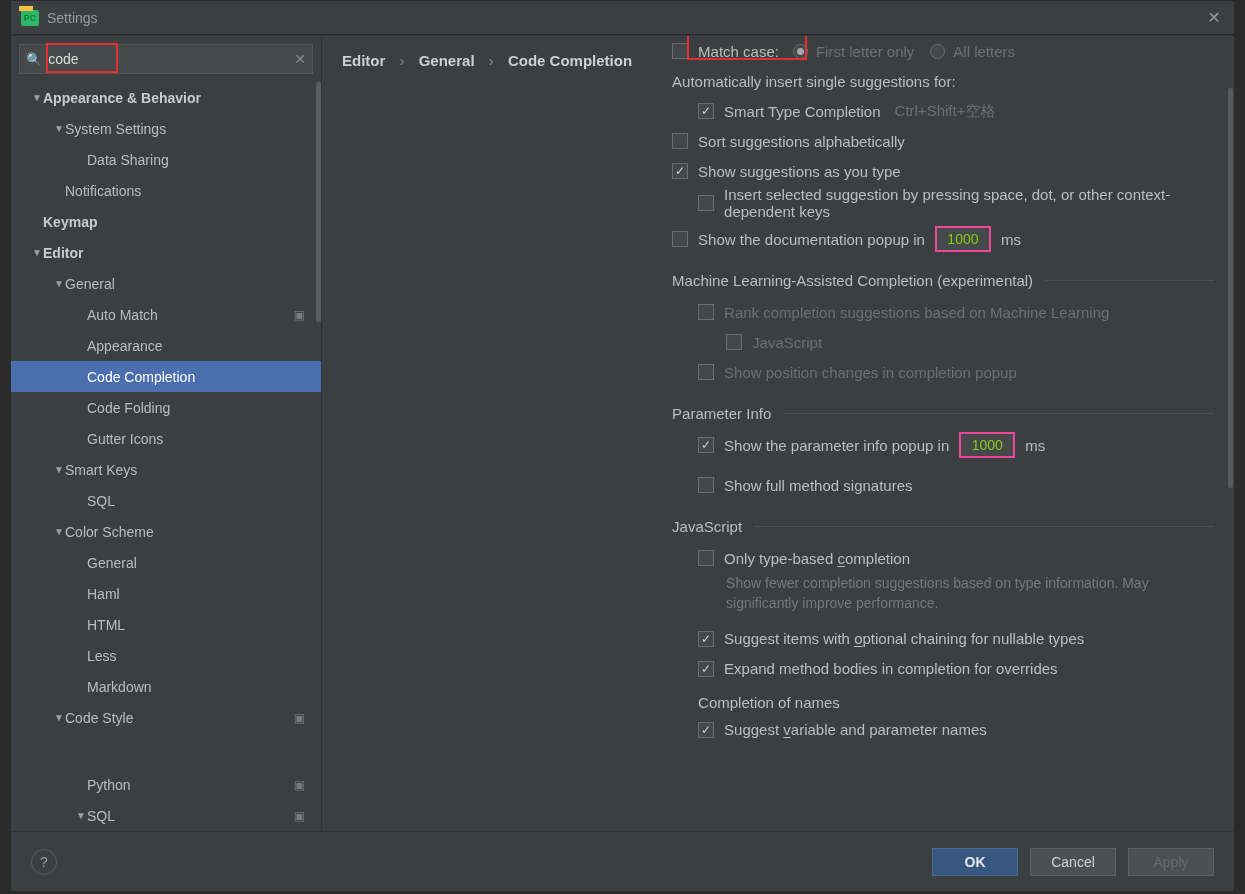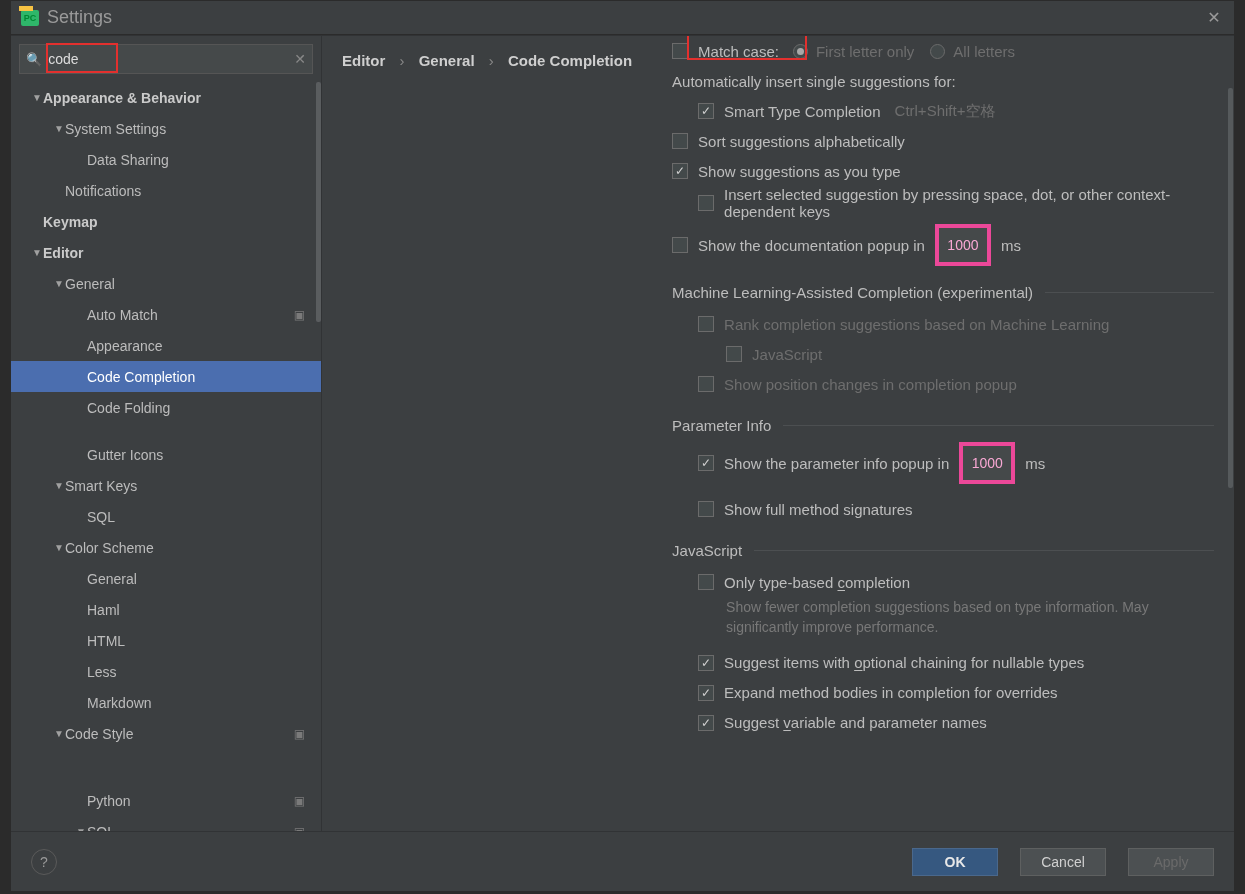--- a/index.html
+++ b/index.html
@@ -23,21 +23,21 @@
   }
   .titlebar {
     height: 34px;
     background: #3c3f41;
     border-bottom: 1px solid #2b2b2b;
     display: flex;
     align-items: center;
     padding: 0 10px;
   }
   .titlebar .app-icon { width:18px; height:18px; margin-right:8px; display:flex; align-items:center; justify-content:center;}
-  .titlebar .title { color:#9a9a9a; font-size:18px; flex:1; }
+  .titlebar .title { color:#9a9a9a; font-size:14px; flex:1; }
   .titlebar .close { color:#9a9a9a; font-size:16px; cursor:pointer; width:20px; text-align:center;}
   .body {
     flex:1;
     display:flex;
     overflow:hidden;
     border-top:1px solid #313335;
   }
   .sidebar {
     width: 311px;
     background:#3c3f41;
@@ -168,24 +168,24 @@
     flex-shrink:0;
   }
   .radio.sel::after{
     content:"";
     width:7px;height:7px;border-radius:50%;
     background:#a8a8a8;
   }
   .muted { color:#6e6e6e; }
   .numfield {
     background:#45494a;
-    border:4px solid #ec4899;
-    height:42px;
+    border:2px solid #ec4899;
+    height:26px;
     width:56px;
-    color:#f9a8d4;
+    color:#84cc16;
     text-align:center;
     font-size:14px;
     outline:none;
   }
   .section-divider {
     display:flex;
     align-items:center;
     margin:18px 0 8px 0;
     color:#bdbdbd;
     font-size:15px;
@@ -233,21 +233,21 @@
     width:26px;height:26px;border-radius:50%;
     border:1px solid #5a5a5a;
     display:flex;align-items:center;justify-content:center;
     color:#9a9a9a;cursor:pointer;
   }
   .footer-spacer{flex:1;}
   .btn {
     height:28px;
     min-width:86px;
     padding:8px 18px;
-    margin-left:22px;
+    margin-left:12px;
     border:1px solid #5e6060;
     background:#4c5052;
     color:#d0d0d0;
     font-size:14px;
     cursor:pointer;
     display:flex;align-items:center;justify-content:center;
   }
   .btn.primary { background:#365880; border-color:#4a688c; color:#e8e8e8; font-weight:600;}
   .btn.disabled { color:#6a6a6a; }
   .u { text-decoration:underline; text-underline-offset:2px; }
@@ -321,21 +321,21 @@
             <span class="label">Appearance</span>
           </div>
           <div class="tree-item selected" style="padding-left: 64px;">
             <span class="arrow"></span>
             <span class="label">Code Completion</span>
           </div>
           <div class="tree-item" style="padding-left: 64px;">
             <span class="arrow"></span>
             <span class="label">Code Folding</span>
           </div>
-          <div class="tree-item" style="padding-left: 64px; margin-top: 16px;">
+          <div class="tree-item" style="padding-left: 64px;">
             <span class="arrow"></span>
             <span class="label">Gutter Icons</span>
           </div>
           <div class="tree-item" style="padding-left: 42px;">
             <span class="arrow">▼</span>
             <span class="label">Smart Keys</span>
           </div>
           <div class="tree-item" style="padding-left: 64px;">
             <span class="arrow"></span>
             <span class="label">SQL</span>
@@ -499,20 +499,21 @@
           <span>
             <span>Suggest items with </span><span class="u">o</span><span>ptional chaining for nullable types</span>
           </span>
         </div>
 
         <div class="row indent1">
           <span class="chk checked"></span>
           <span>Expand method bodies in completion for overrides</span>
         </div>
 
+        <div class="subhead indent1" style="padding-left:26px;">Completion of names</div>
 
         <div class="row indent1">
           <span class="chk checked"></span>
           <span>
             <span>Suggest </span><span class="u">v</span><span>ariable and parameter names</span>
           </span>
         </div>
 
       </div>
       <div class="content-scroll"></div>

